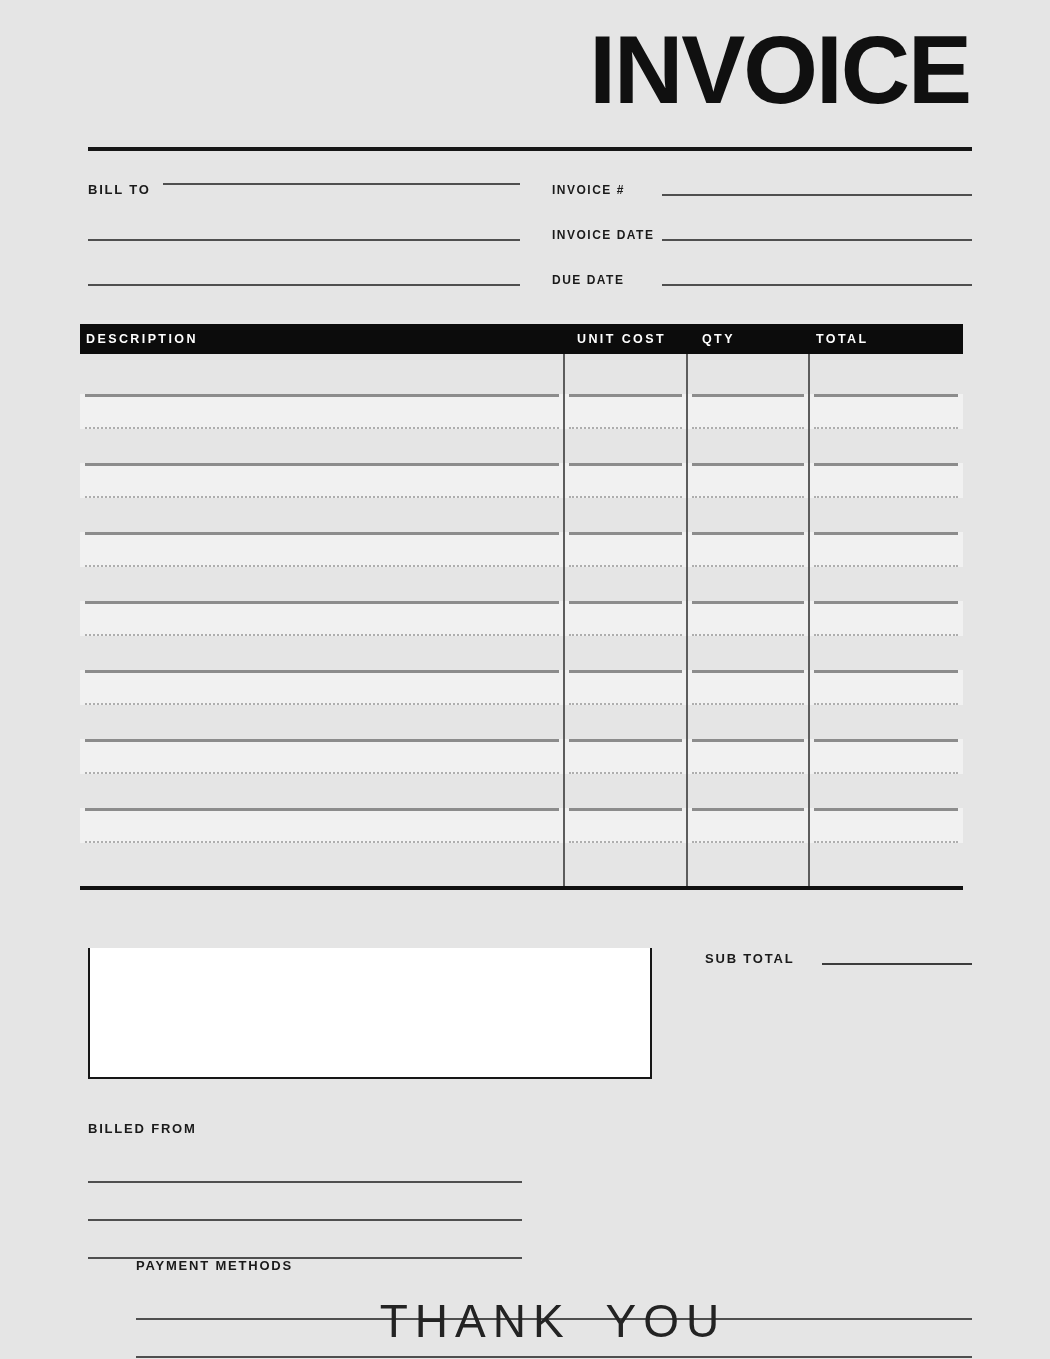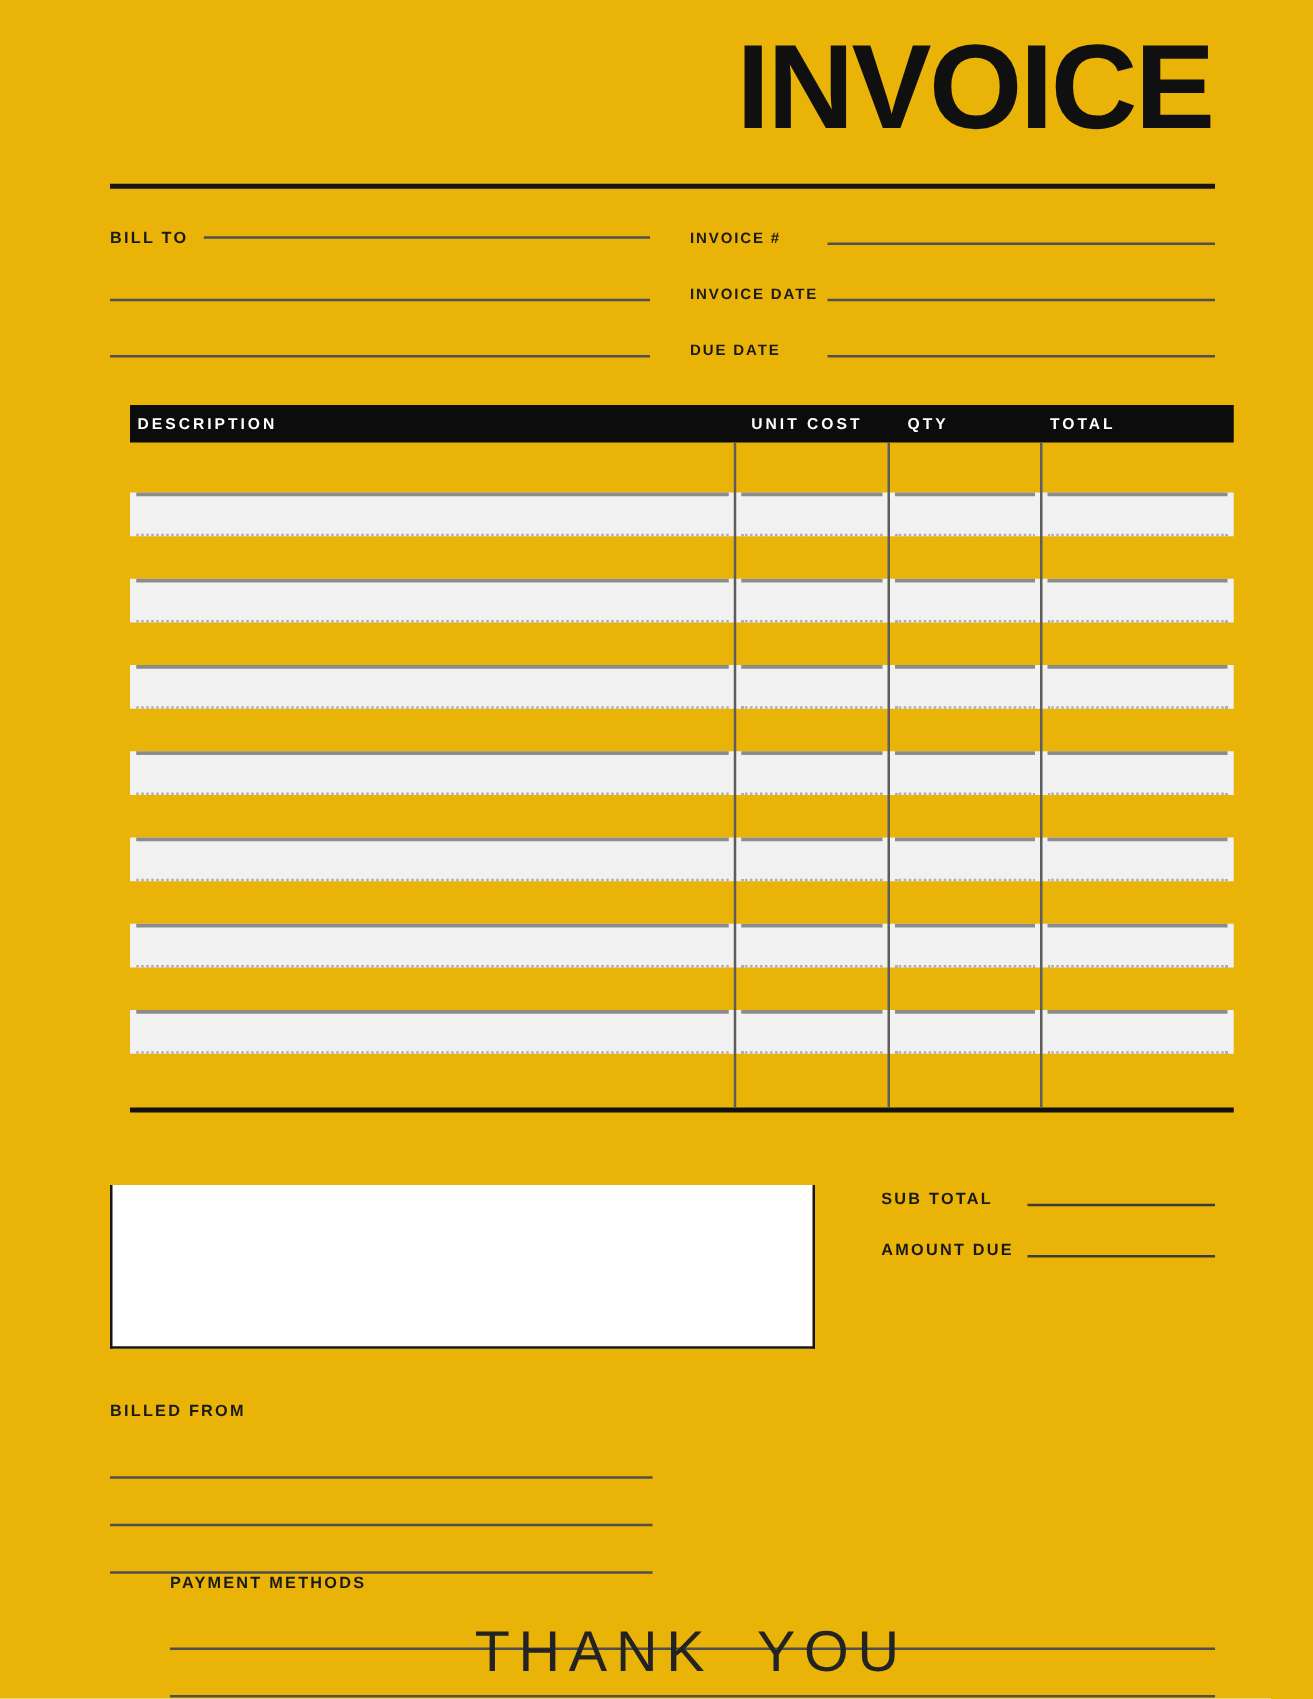--- a/index.html
+++ b/index.html
@@ -1,44 +1,44 @@
 <!DOCTYPE html>
 <html><head>
 <meta charset="utf-8">
 <style>
   html,body { margin:0; padding:0; background:#ffffff; }
   .page {
-    position:relative; width:1050px; height:1359px; background:#eab308;
+    position:relative; width:1050px; height:1359px; background:#e5e5e5;
     font-family:"Liberation Sans", sans-serif; color:#141414; overflow:hidden;
   }
 
   
   .title {
     position:absolute; top:28px; right:80px;
     font-size:96px; font-weight:800; letter-spacing:-2px; line-height:0.88;
     color:#101010; font-family:"Liberation Sans", sans-serif;
   }
   .rule-top { position:absolute; left:88px; width:884px; top:147px; height:4px; background:#161616; }
 
   
   .billto { position:absolute; left:88px; top:151px; width:884px; }
   .bt-row { display:flex; height:45px; align-items:flex-end; }
-  .bt-left { width:432px; display:flex; align-items:center; }
+  .bt-left { width:432px; display:flex; align-items:flex-start; }
   .bt-gap { width:32px; }
   .bt-right { flex:1; display:flex; align-items:flex-end; }
   .lbl {
     font-size:13px; font-weight:700; letter-spacing:1.8px; line-height:1;
     color:#1a1a1a; white-space:nowrap;
   }
   .lbl-meta { font-size:12px; letter-spacing:1.5px; min-width:110px; }
   .wline { flex:1; border-bottom:2px solid #4f4f4f; height:0; }
   .bt-left .lbl { margin-right:12px; }
 
   
-  .table { position:absolute; left:104px; top:324px; width:883px; }
+  .table { position:absolute; left:80px; top:324px; width:883px; }
   .thead {
     height:30px; background:#0c0c0c; display:flex; align-items:center;
     color:#ffffff; font-size:12.5px; font-weight:700; letter-spacing:2.4px;
   }
   .hc { box-sizing:border-box; white-space:nowrap; }
   .hc1 { width:484px; padding-left:6px; }
   .hc2 { width:123px; padding-left:13px; }
   .hc3 { width:122px; padding-left:15px; }
   .hc4 { width:154px; padding-left:7px; }
 
@@ -200,24 +200,20 @@
     <div class="vline vl3"></div>
   </div>
 
   <div class="notes-body"></div>
 
   <div class="totals">
     <div class="tot-row">
       <span class="lbl">SUB TOTAL</span>
       <div class="tot-line"></div>
     </div>
-    <div class="tot-row">
-      <span class="lbl">AMOUNT DUE</span>
-      <div class="tot-line"></div>
-    </div>
   </div>
 
   <div class="bottom">
     <div class="bf-col">
       <div class="lbl">BILLED FROM</div>
       <div class="bline first"></div>
       <div class="bline"></div>
       <div class="bline"></div>
     </div>
     <div class="pm-col">

